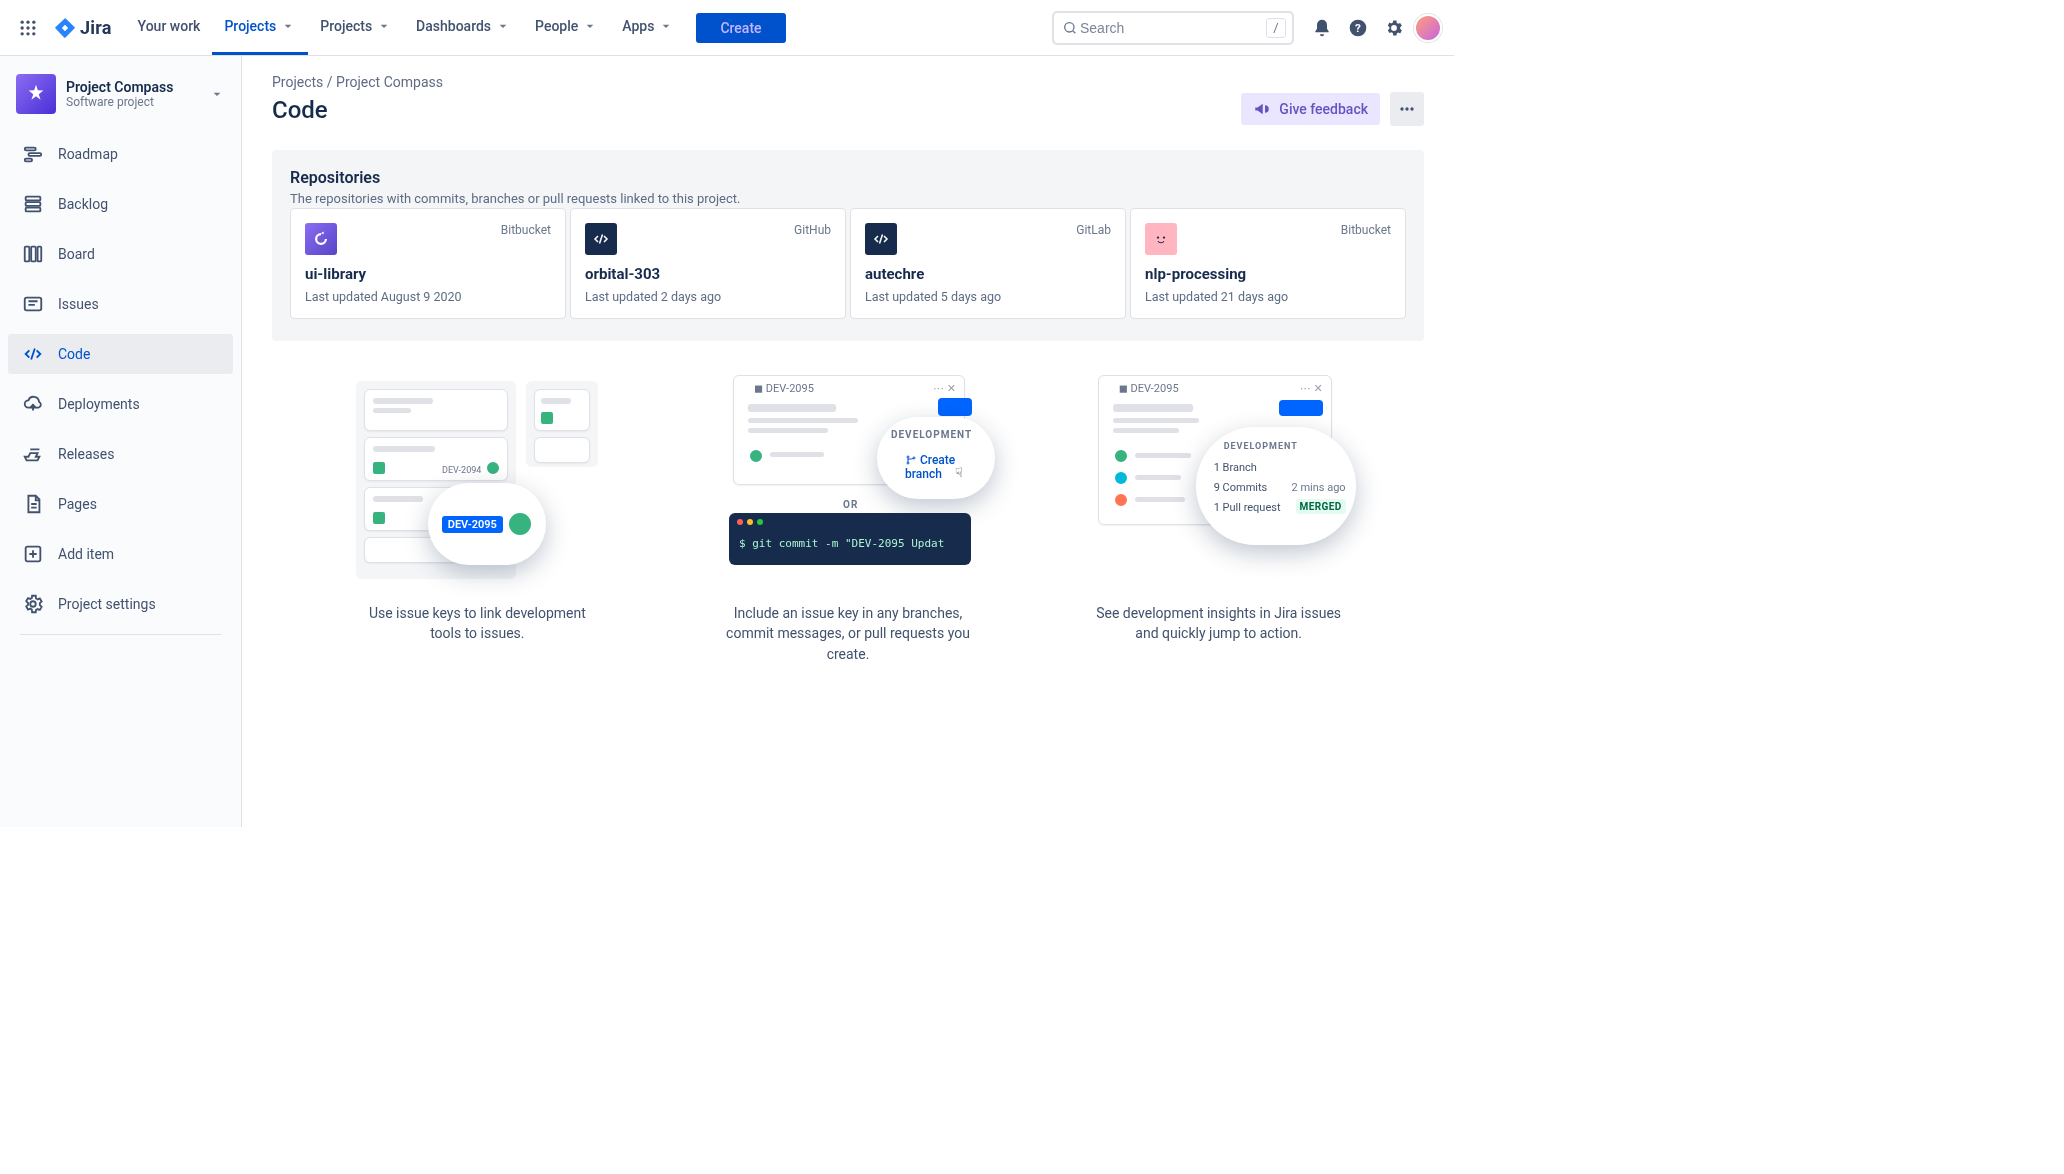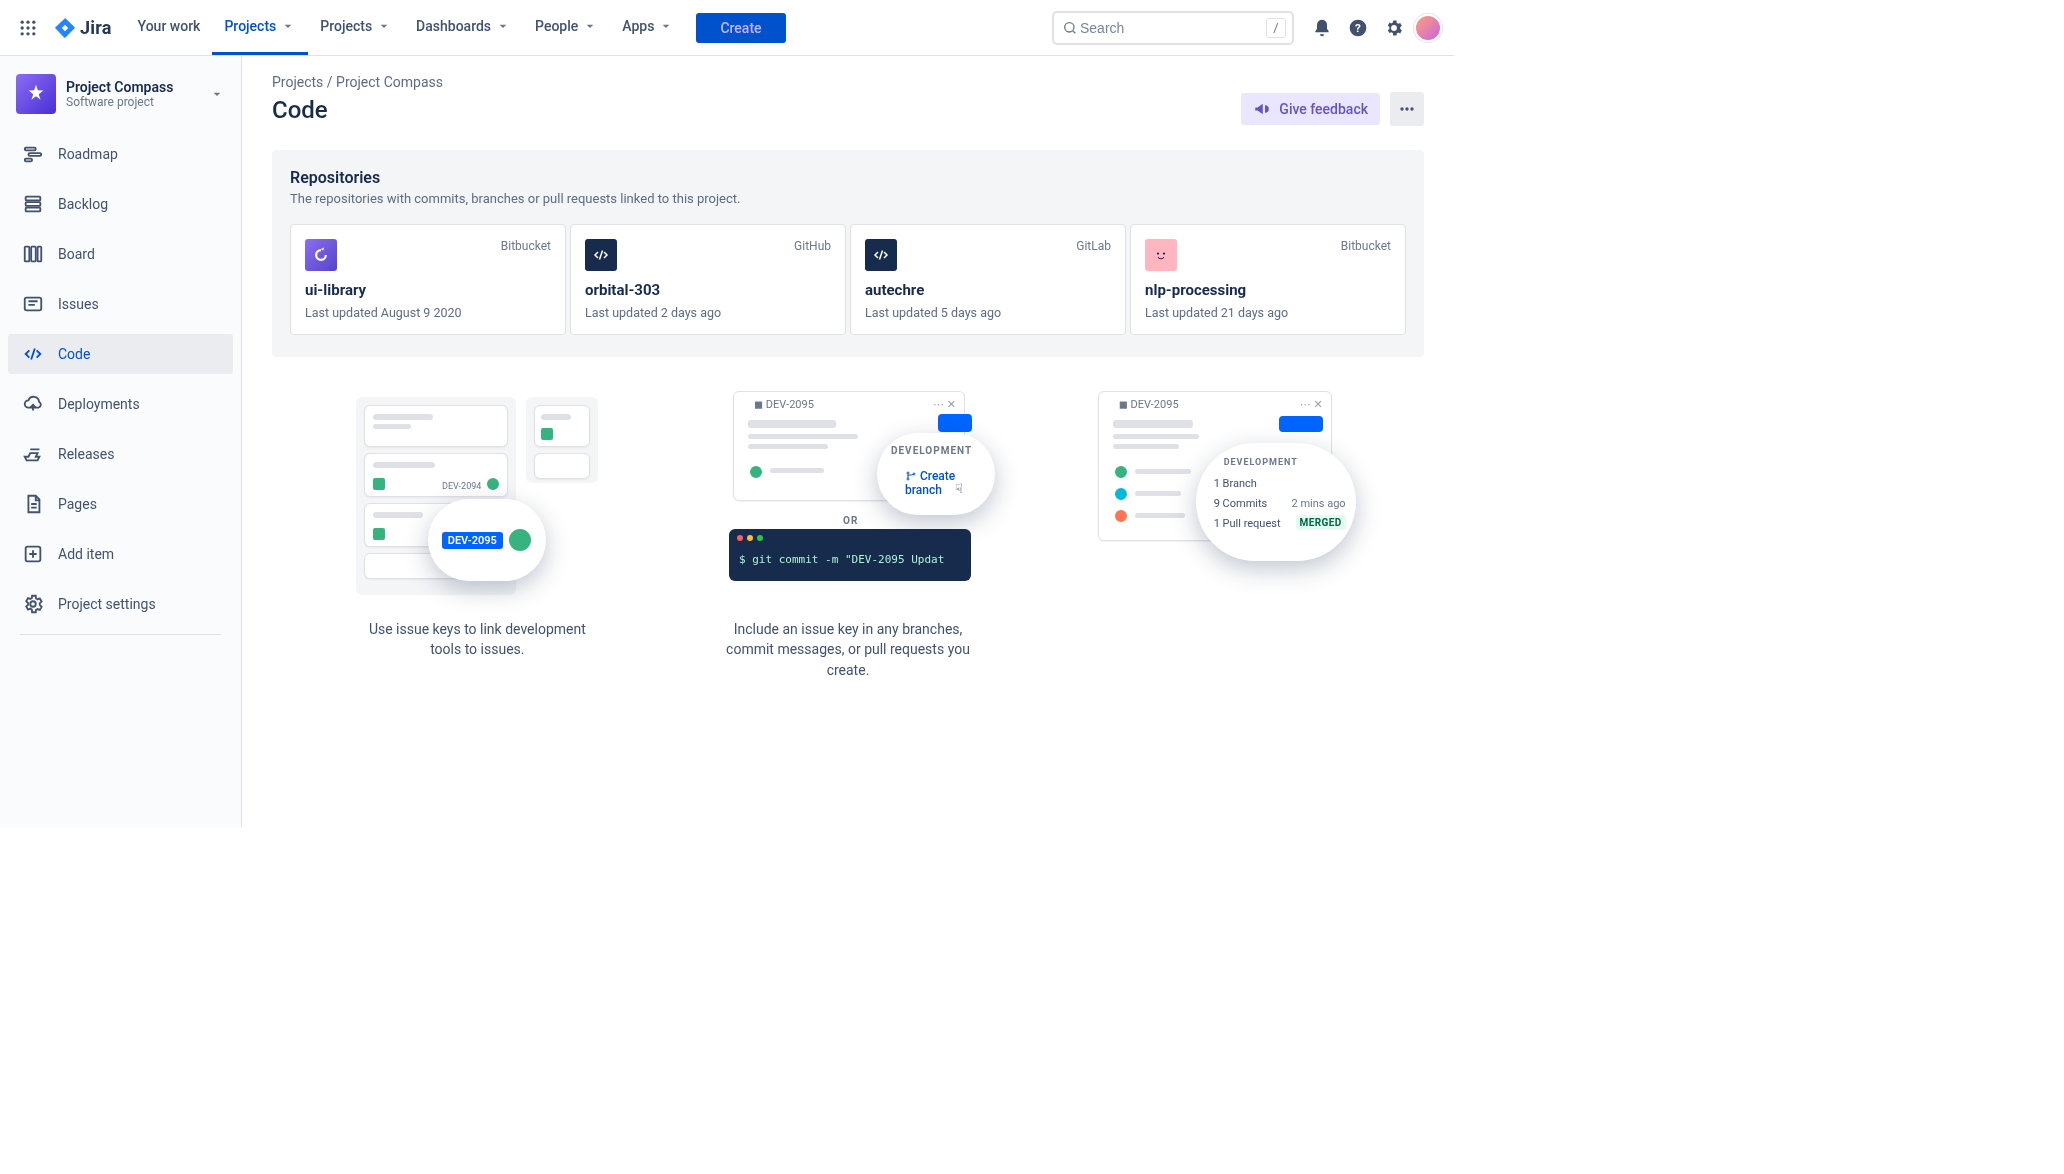--- a/index.html
+++ b/index.html
@@ -49,21 +49,21 @@
   .crumbs a{color:var(--n600);text-decoration:none}
   .title-row{display:flex;align-items:center;margin-top:2px}
   h1.page-title{font-size:24px;font-weight:500;margin:2px 0 0;flex:1}
   .title-actions{display:flex;align-items:center;gap:10px}
   .feedback{background:var(--p150);color:var(--p400);display:flex;align-items:center;gap:8px;padding:7px 12px;border-radius:3px;font-weight:500;font-size:14px;cursor:pointer}
   .more-btn{width:34px;height:34px;border-radius:3px;background:var(--n40);display:flex;align-items:center;justify-content:center;cursor:pointer;color:#42526e}
   
   .panel{background:var(--n100);border-radius:4px;padding:18px 18px 22px;margin-top:24px}
   .panel-title{font-weight:600;font-size:16px}
   .panel-sub{font-size:13px;color:var(--n600);margin-top:4px}
-  .repo-grid{display:grid;grid-template-columns:repeat(4,1fr);gap:4px;margin-top:18px}
+  .repo-grid{display:grid;grid-template-columns:repeat(4,1fr);gap:4px;margin-top:2px}
   .repo-card{background:#fff;border:1px solid var(--n30);border-radius:4px;padding:14px 14px 14px;display:flex;flex-direction:column;gap:12px;cursor:pointer}
   .repo-head{display:flex;align-items:flex-start;justify-content:space-between}
   .repo-source{font-size:12px;color:var(--n500)}
   .repo-icon{width:32px;height:32px;border-radius:3px;display:flex;align-items:center;justify-content:center}
   .ri-bb{background:linear-gradient(135deg,#8b6df3,#5744c6)}
   .ri-dark{background:#172b4d}
   .ri-pink{background:#ffb6c1}
   .repo-name{font-weight:700;font-size:15px;margin-top:-2px}
   .repo-upd{font-size:12.5px;color:var(--n600);margin-top:-6px}
   
@@ -492,17 +492,18 @@
           </div>
           <div class="zoom" style="left:98px;top:52px;width:160px;height:118px;border-radius:100px">
             <span class="dev-label" style="left:28px;top:14px;font-size:9px">DEVELOPMENT</span>
             <span class="tiny-text" style="left:18px;top:34px">1 Branch</span>
             <span class="tiny-text" style="left:18px;top:54px">9 Commits</span>
             <span class="tiny-text" style="right:10px;top:54px;color:#6b778c">2 mins ago</span>
             <span class="tiny-text" style="left:18px;top:74px">1 Pull request</span>
             <span class="badge-merged" style="right:10px;top:72px">MERGED</span>
           </div>
         </div>
+        <div class="ob-caption">See development insights in Jira issues and quickly jump to action.</div>
       </div>
     </div>
 
   </div>
 </div>
 
 </body></html>

